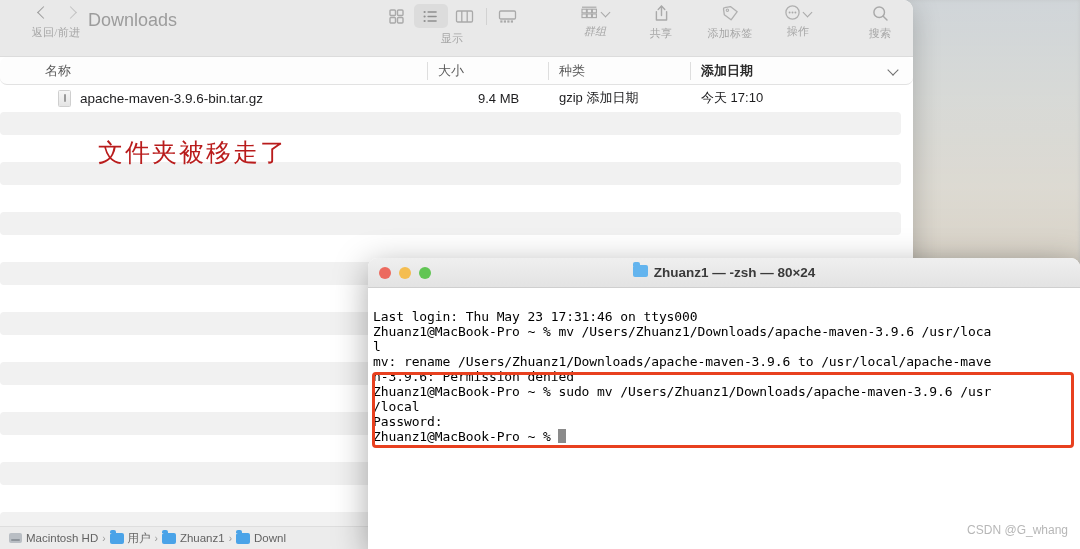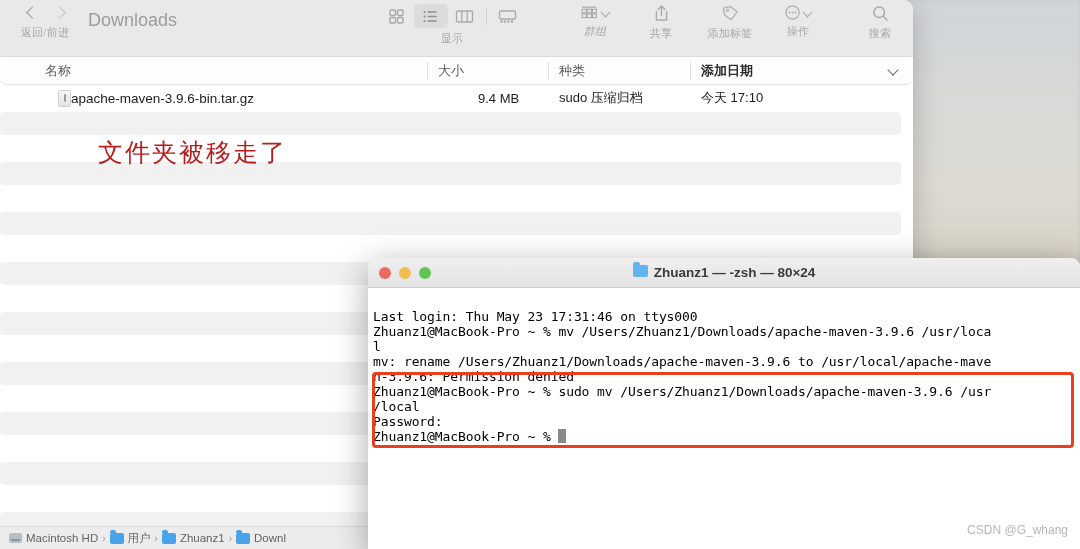--- a/index.html
+++ b/index.html
@@ -44,21 +44,21 @@
     overflow: hidden;
     box-shadow: 0 6px 28px rgba(0,0,0,0.22);
   }
   .finder-toolbar {
     position: relative;
     height: 57px;
     background: #e9e9e9;
     border-bottom: 1px solid #dcdcdc;
   }
   .nav-arrows {
-    position: absolute; left: 9px; top: 4px;
+    position: absolute; left: 20px; top: 4px;
     width: 72px; text-align: center; font-family: Liberation Serif, serif;
   }
   .nav-arrows .arrows { display: flex; justify-content: center; gap: 16px; }
   .chev {
     width: 11px; height: 18px; position: relative;
   }
   .chev::before {
     content: ""; position: absolute; left: 2px; top: 4px;
     width: 8px; height: 8px;
     border-left: 1.6px solid #9b9b9b; border-bottom: 1.6px solid #9b9b9b;
@@ -127,21 +127,21 @@
 
   
   .file-list { position: relative; background: #fff; height: 436px; }
   .frow { position: relative; height: 25px; display: flex; align-items: center; }
   .stripe-bar {
     position: absolute; left: 0; right: 12px; top: 1px; bottom: 1px;
     background: #f1f1f1; border-radius: 4px;
   }
   .fname {
     position: absolute; left: 22px;
-    display: flex; align-items: center; 
+    display: flex; align-items: center; gap: 9px;
     font-size: 13.5px; color: #1d1d1f; padding-left: 36px;
   }
   .file-icon {
     width: 13px; height: 17px;
     background: linear-gradient(to bottom, #f6f6f6, #e4e4e4);
     border: 1px solid #cfcfcf; border-radius: 1.5px;
     position: relative;
   }
   .file-icon::after {
     content: ""; position: absolute; left: 4.5px; top: 3px;
@@ -380,21 +380,21 @@
     </div>
 
     <div class="file-list">
 
       <div class="frow" style="height:26px;">
         <div class="fname">
           <span class="file-icon"></span>
           <span>apache-maven-3.9.6-bin.tar.gz</span>
         </div>
         <div class="fcell" style="left:478px; text-align:left; width:60px;">9.4 MB</div>
-        <div class="fcell" style="left:559px;">sudo 压缩归档</div>
+        <div class="fcell" style="left:559px;">gzip 添加日期</div>
         <div class="fcell" style="left:701px;">今天 17:10</div>
       </div>
 
       <div class="frow">
           <span class="stripe-bar"></span>
         </div>
       <div class="frow"></div>
       <div class="frow">
           <span class="stripe-bar"></span>
         </div>

